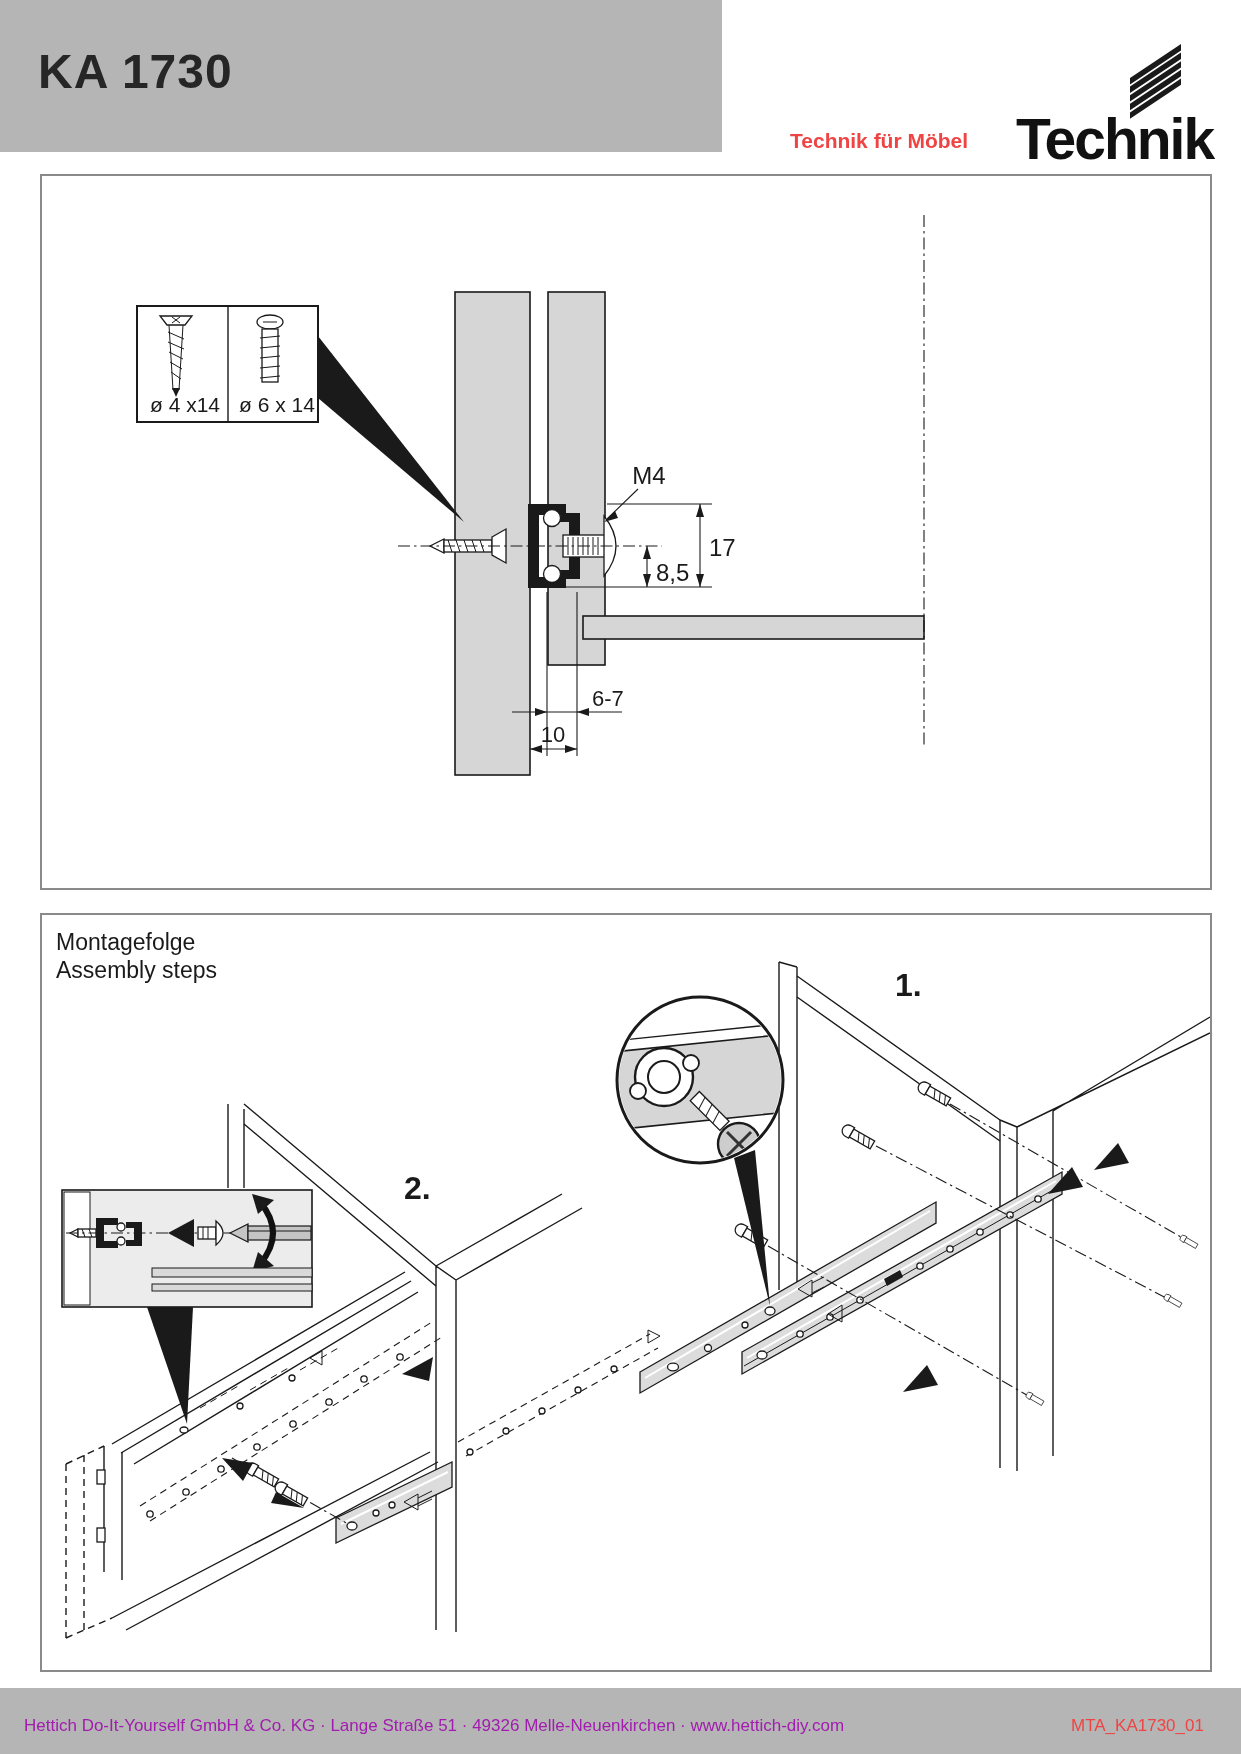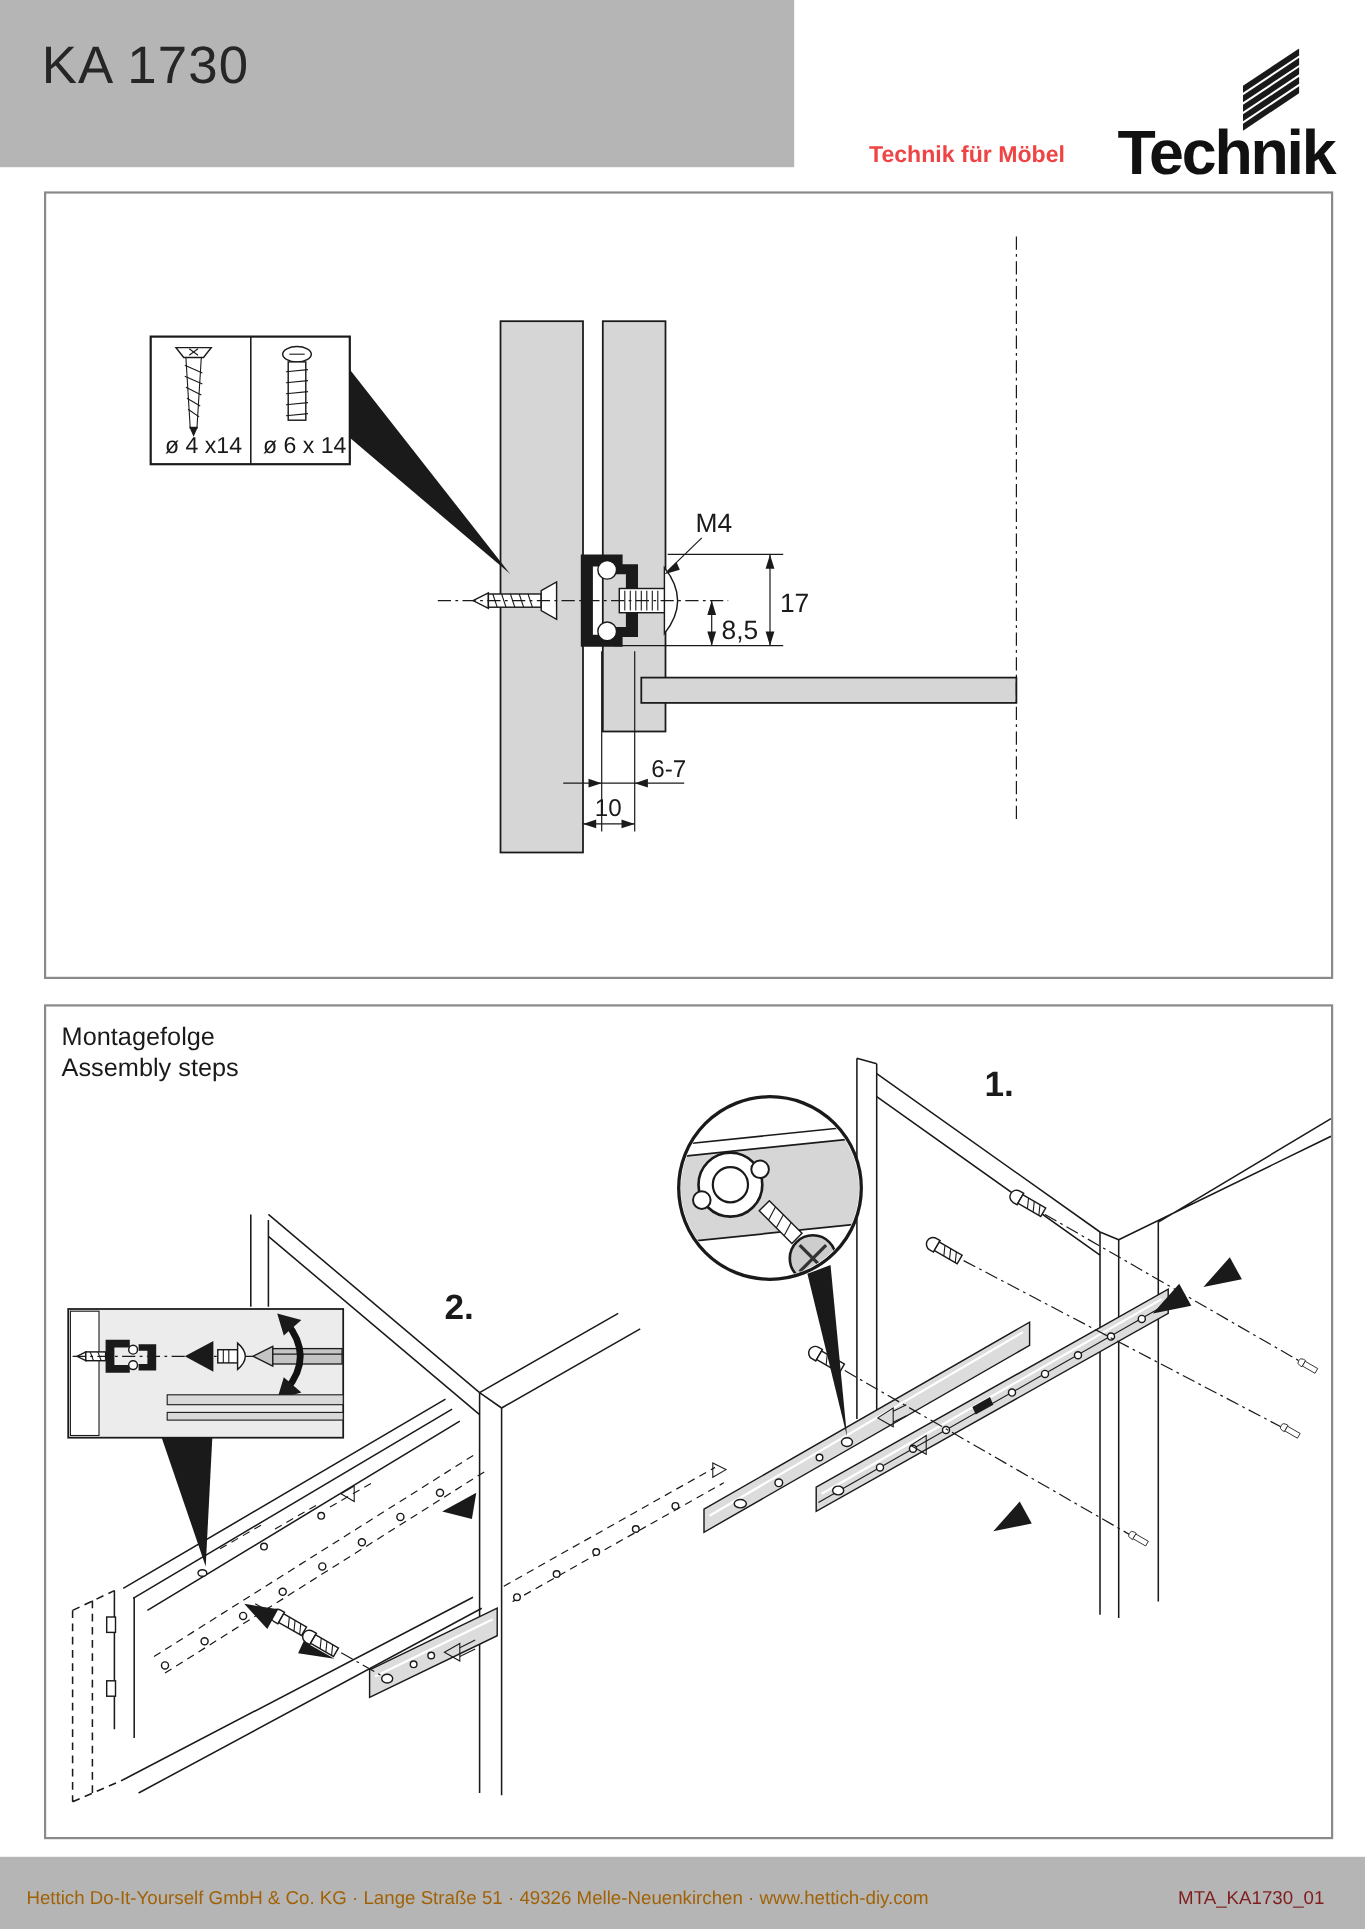--- a/index.html
+++ b/index.html
@@ -1,25 +1,25 @@
 <!DOCTYPE html>
 <html><head>
 <meta charset="utf-8">
 <style>
   html,body{margin:0;padding:0;background:#ffffff;}
   body{width:1241px;height:1754px;position:relative;font-family:"Liberation Sans",sans-serif;color:#1a1a1a;overflow:hidden;}
   .abs{position:absolute;}
   
   .header-bar{left:0;top:0;width:722px;height:152px;background:#b5b5b5;}
-  .page-title{left:38px;top:32px;font-size:48px;font-weight:400;letter-spacing:1px;color:#262626;}
+  .page-title{left:38px;top:44px;font-size:48px;font-weight:700;letter-spacing:1px;color:#262626;}
   .tagline{left:790px;top:129px;font-size:21px;font-weight:bold;color:#ef4444;}
   .logo-text{left:1016px;top:106px;font-size:57px;font-weight:bold;letter-spacing:-2px;color:#111;}
   .footer-bar{left:0;top:1688px;width:1241px;height:66px;background:#b5b5b5;}
-  .footer-left{left:24px;top:1716px;font-size:17px;color:#a16207;}
-  .footer-right{left:1071px;top:1716px;font-size:17px;color:#7f1d1d;}
+  .footer-left{left:24px;top:1716px;font-size:17px;color:#a21caf;}
+  .footer-right{left:1071px;top:1716px;font-size:17px;color:#ef4444;}
   
   .panel{position:absolute;border:2px solid #8a8a8a;background:#fff;}
   .panel1{left:40px;top:174px;width:1168px;height:712px;}
   .panel2{left:40px;top:913px;width:1168px;height:755px;}
   
   svg text{font-family:"Liberation Sans",sans-serif;fill:#1a1a1a;}
   .ln{stroke:#1a1a1a;stroke-width:1.4;fill:none;}
   .thin{stroke:#1a1a1a;stroke-width:1;fill:none;}
   .board{fill:#d6d6d6;stroke:#1a1a1a;stroke-width:1.6;}
   .gry{fill:#dcdcdc;stroke:#1a1a1a;stroke-width:1.3;}

